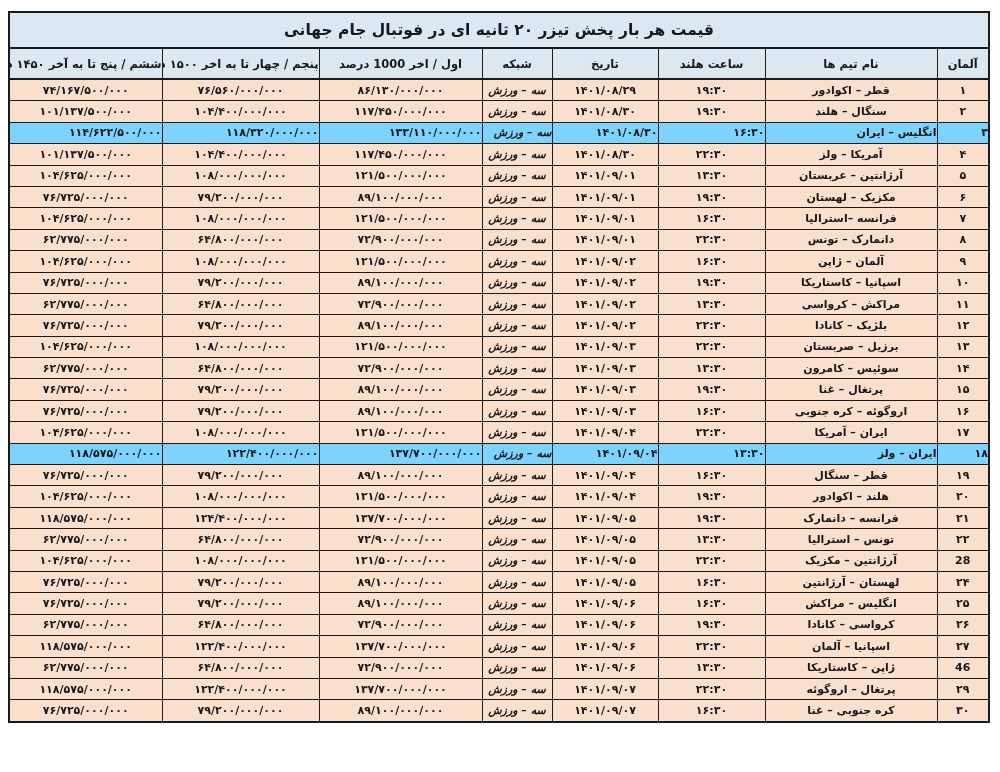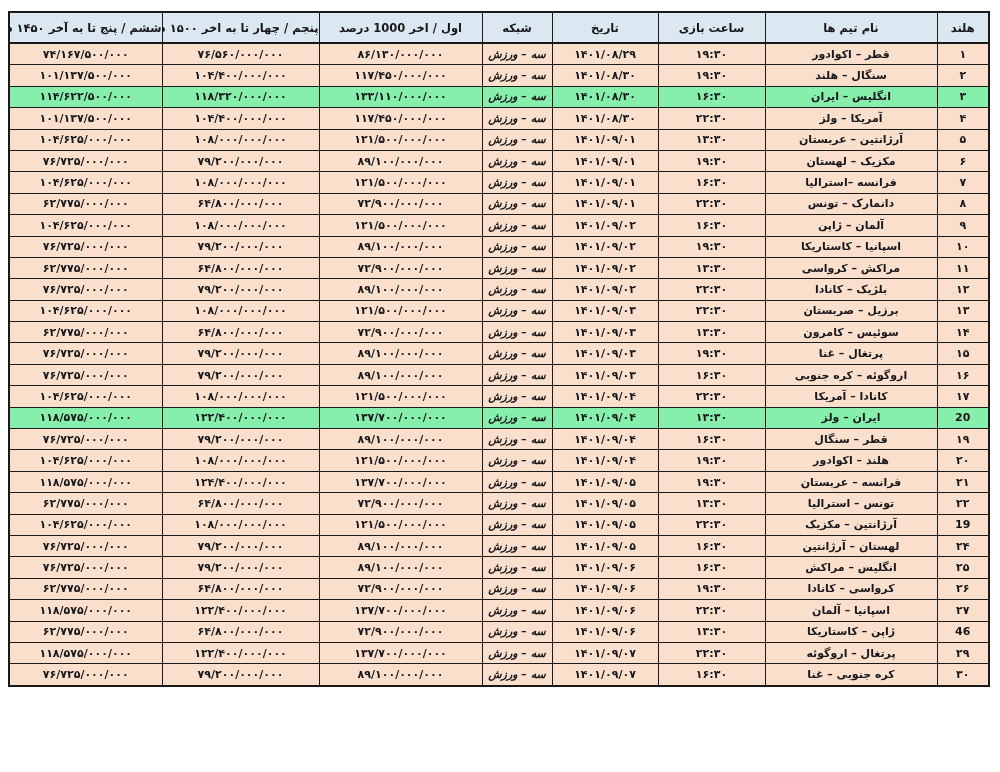--- a/index.html
+++ b/index.html
@@ -60,21 +60,22 @@
     border-bottom: 2.5px solid #1a1a1a;
   }
 
   
   tr.data-row td {
     background: #fadfcd;
     height: 20.4px;
     font-size: 11px;
   }
   tr.data-row.hl td {
-    background: #86efac;
+    background: #7dd3fc;
+    text-align: right;
   }
 
   
   col.c-row     { width: 52px; }
   col.c-teams   { width: 172px; }
   col.c-time    { width: 107px; }
   col.c-date    { width: 106px; }
   col.c-net     { width: 70px; }
   col.c-p1      { width: 163px; }
   col.c-p5      { width: 157px; }
@@ -98,24 +99,27 @@
       <col class="c-teams">
       <col class="c-time">
       <col class="c-date">
       <col class="c-net">
       <col class="c-p1">
       <col class="c-p5">
       <col class="c-p6">
     </colgroup>
 
     <thead>
+      <tr class="title-row">
+        <th colspan="8">قیمت هر بار پخش تیزر ۲۰ ثانیه ای در فوتبال جام جهانی</th>
+      </tr>
       <tr class="head-row">
-        <th>هلند</th>
+        <th>آلمان</th>
         <th>نام تیم ها</th>
-        <th>ساعت بازی</th>
+        <th>ساعت هلند</th>
         <th>تاریخ</th>
         <th>شبکه</th>
         <th class="th-p1">اول / اخر 1000 درصد</th>
         <th class="th-p5">پنجم / چهار تا به اخر ۱۵۰۰ درصد</th>
         <th class="th-p6">ششم / پنج تا به آخر ۱۴۵۰ درصد</th>
       </tr>
     </thead>
 
     <tbody id="table-body">
         <tr class="data-row">
@@ -273,30 +277,30 @@
           <td class="teams">اروگوئه – کره جنوبی</td>
           <td class="num">۱۶:۳۰</td>
           <td class="num">۱۴۰۱/۰۹/۰۳</td>
           <td class="net">سه – ورزش</td>
           <td class="price">۸۹/۱۰۰/۰۰۰/۰۰۰</td>
           <td class="price">۷۹/۲۰۰/۰۰۰/۰۰۰</td>
           <td class="price">۷۶/۷۲۵/۰۰۰/۰۰۰</td>
         </tr>
         <tr class="data-row">
           <td class="num">۱۷</td>
-          <td class="teams">کانادا – آمریکا</td>
+          <td class="teams">ایران – آمریکا</td>
           <td class="num">۲۲:۳۰</td>
           <td class="num">۱۴۰۱/۰۹/۰۴</td>
           <td class="net">سه – ورزش</td>
           <td class="price">۱۲۱/۵۰۰/۰۰۰/۰۰۰</td>
           <td class="price">۱۰۸/۰۰۰/۰۰۰/۰۰۰</td>
           <td class="price">۱۰۴/۶۲۵/۰۰۰/۰۰۰</td>
         </tr>
         <tr class="data-row hl">
-          <td class="num">20</td>
+          <td class="num">۱۸</td>
           <td class="teams">ایران – ولز</td>
           <td class="num">۱۳:۳۰</td>
           <td class="num">۱۴۰۱/۰۹/۰۴</td>
           <td class="net">سه – ورزش</td>
           <td class="price">۱۳۷/۷۰۰/۰۰۰/۰۰۰</td>
           <td class="price">۱۲۲/۴۰۰/۰۰۰/۰۰۰</td>
           <td class="price">۱۱۸/۵۷۵/۰۰۰/۰۰۰</td>
         </tr>
         <tr class="data-row">
           <td class="num">۱۹</td>
@@ -313,40 +317,40 @@
           <td class="teams">هلند – اکوادور</td>
           <td class="num">۱۹:۳۰</td>
           <td class="num">۱۴۰۱/۰۹/۰۴</td>
           <td class="net">سه – ورزش</td>
           <td class="price">۱۲۱/۵۰۰/۰۰۰/۰۰۰</td>
           <td class="price">۱۰۸/۰۰۰/۰۰۰/۰۰۰</td>
           <td class="price">۱۰۴/۶۲۵/۰۰۰/۰۰۰</td>
         </tr>
         <tr class="data-row">
           <td class="num">۲۱</td>
-          <td class="teams">فرانسه – عربستان</td>
+          <td class="teams">فرانسه – دانمارک</td>
           <td class="num">۱۹:۳۰</td>
           <td class="num">۱۴۰۱/۰۹/۰۵</td>
           <td class="net">سه – ورزش</td>
           <td class="price">۱۳۷/۷۰۰/۰۰۰/۰۰۰</td>
           <td class="price">۱۲۴/۴۰۰/۰۰۰/۰۰۰</td>
           <td class="price">۱۱۸/۵۷۵/۰۰۰/۰۰۰</td>
         </tr>
         <tr class="data-row">
           <td class="num">۲۲</td>
           <td class="teams">تونس – استرالیا</td>
           <td class="num">۱۳:۳۰</td>
           <td class="num">۱۴۰۱/۰۹/۰۵</td>
           <td class="net">سه – ورزش</td>
           <td class="price">۷۲/۹۰۰/۰۰۰/۰۰۰</td>
           <td class="price">۶۴/۸۰۰/۰۰۰/۰۰۰</td>
           <td class="price">۶۲/۷۷۵/۰۰۰/۰۰۰</td>
         </tr>
         <tr class="data-row">
-          <td class="num">19</td>
+          <td class="num">28</td>
           <td class="teams">آرژانتین – مکزیک</td>
           <td class="num">۲۲:۳۰</td>
           <td class="num">۱۴۰۱/۰۹/۰۵</td>
           <td class="net">سه – ورزش</td>
           <td class="price">۱۲۱/۵۰۰/۰۰۰/۰۰۰</td>
           <td class="price">۱۰۸/۰۰۰/۰۰۰/۰۰۰</td>
           <td class="price">۱۰۴/۶۲۵/۰۰۰/۰۰۰</td>
         </tr>
         <tr class="data-row">
           <td class="num">۲۴</td>

